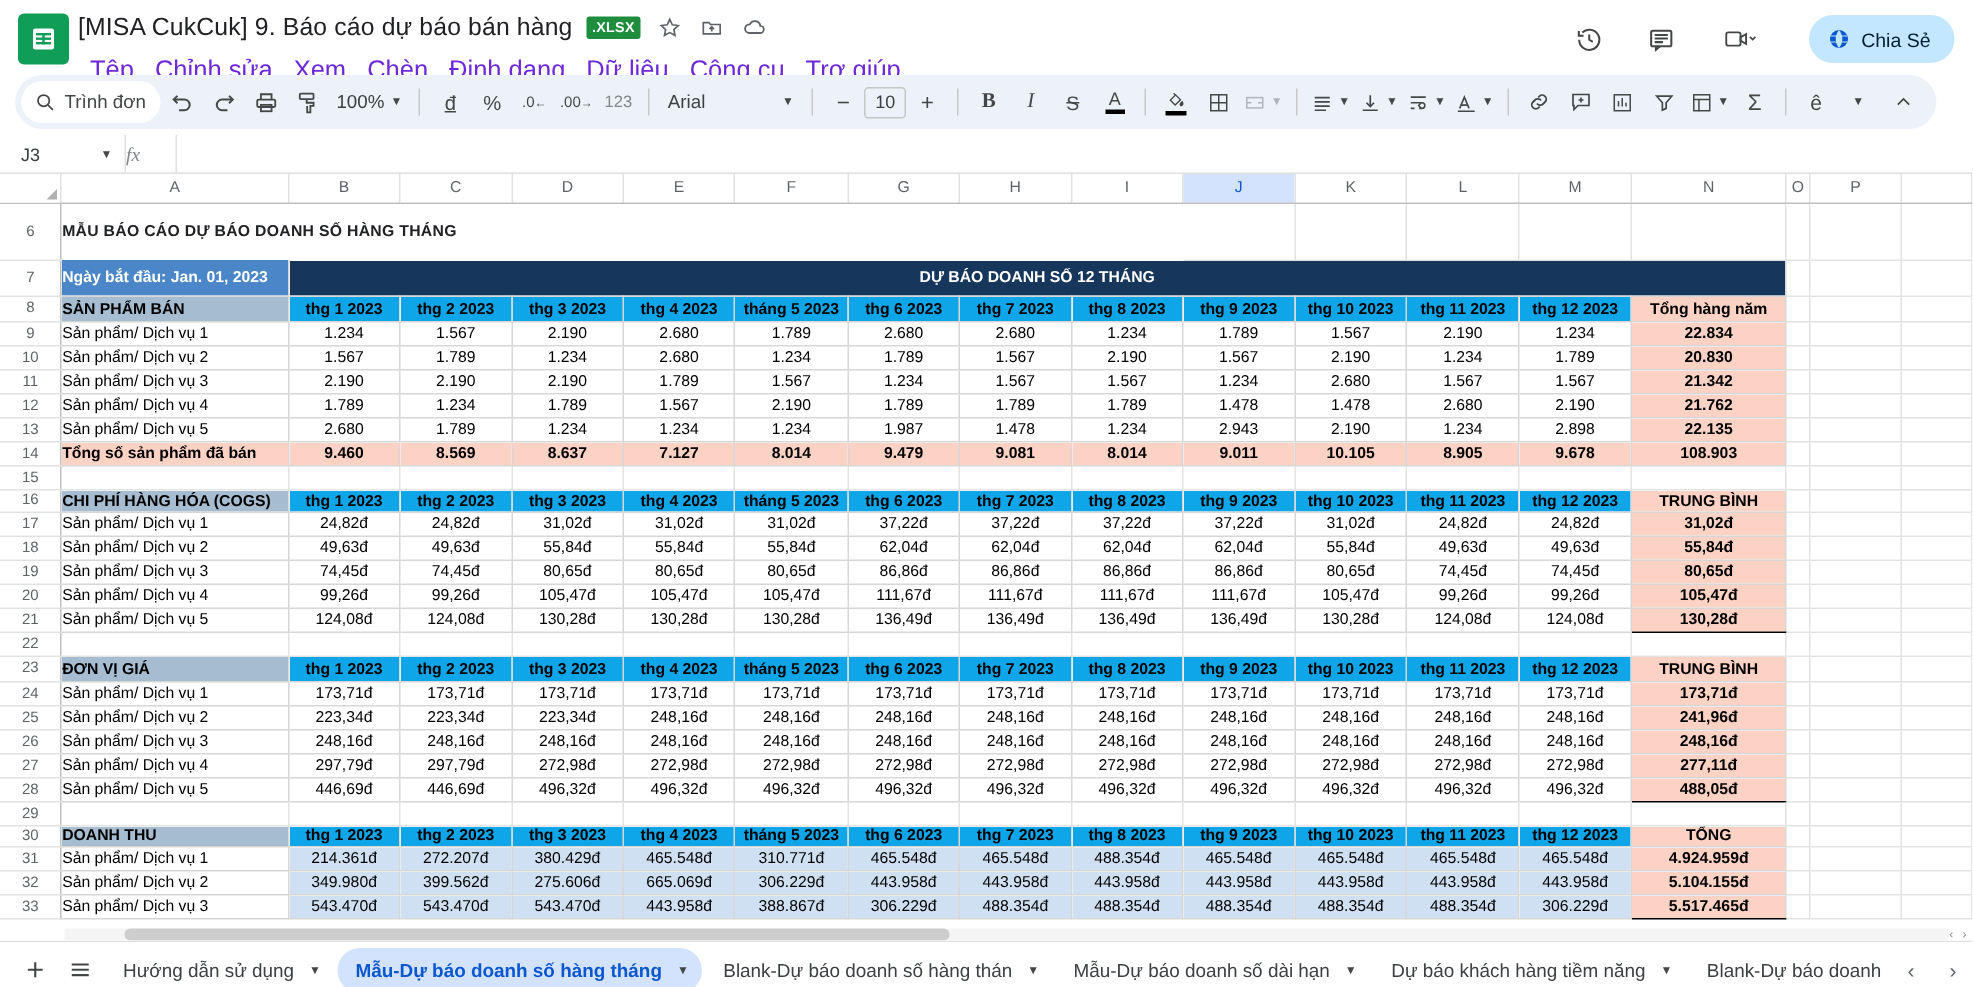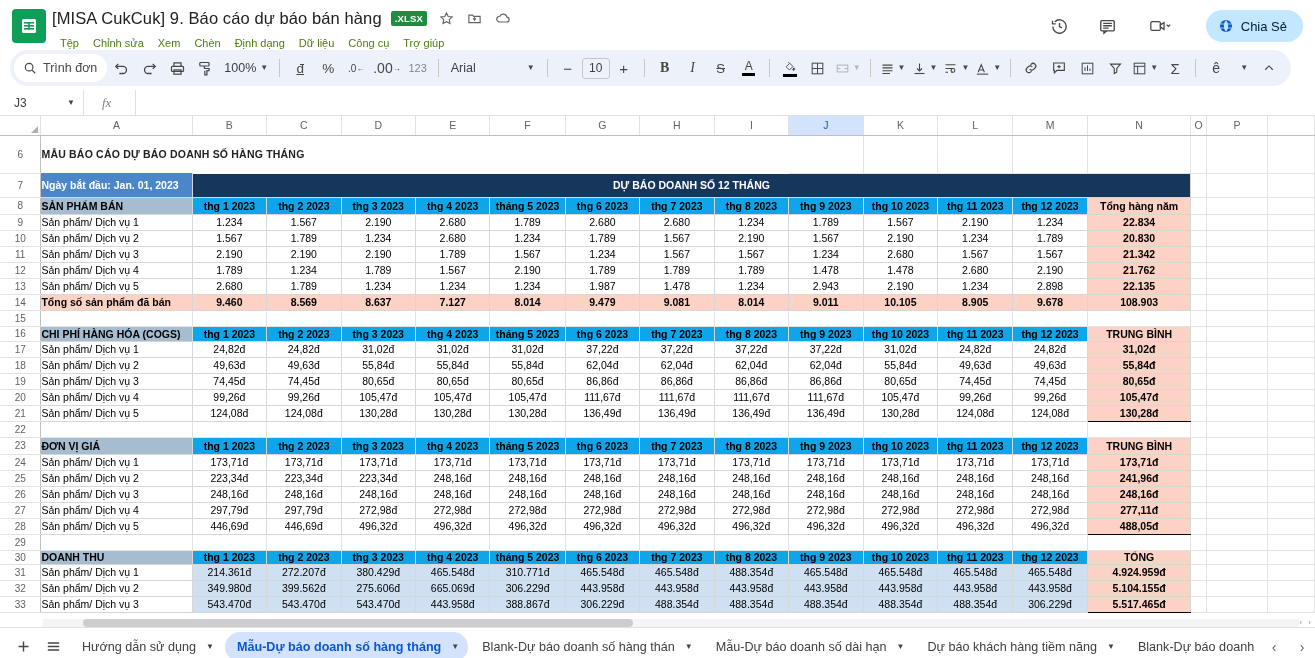--- a/index.html
+++ b/index.html
@@ -45,21 +45,21 @@
   .titlebar-icon {
     margin-left: 11px; color: #5f6368;
     display: inline-flex; align-items: center; justify-content: center;
     width: 17px; height: 17px;
   }
   #menubar {
     display: flex; gap: 0px;
     margin-top: 5px; margin-left: 1px;
   }
   .menu-item {
-    font-size: 11px; color: #4d7c0f;
+    font-size: 17px; color: #6d28d9;
     padding: 2px 7px; border-radius: 4px;
     white-space: nowrap; cursor: default;
   }
 
   #titlebar-right {
     position: absolute; right: 12px; top: 10px;
     display: flex; align-items: flex-end; gap: 16px;
   }
   .tb-right-btn {
     width: 32px; height: 32px; border-radius: 50%;
@@ -129,21 +129,20 @@
     width:28px; height:28px; border-radius:50%;
     display:flex; align-items:center; justify-content:center; color:#444746;
   }
 
   
   #formula-bar {
     height: 26px;
     display: flex; align-items: center;
     border-bottom: 1px solid #e0e0e0;
     margin-top: 4px;
-    gap: 18px;
   }
   #namebox {
     width: 84px; height: 26px;
     display:flex; align-items:center; justify-content:space-between;
     padding: 0 8px 0 14px;
     font-size: 12px; color:#3c4043;
     border-right: 1px solid #e0e0e0;
   }
   #fx-label {
     width: 34px; 
@@ -436,21 +435,21 @@
     <div class="tb-sep"></div>
     <div class="tb-btn tb-text">
         <span style="text-decoration:underline">đ</span>
       </div>
     <div class="tb-btn tb-text">%</div>
     <div class="tb-btn">
       <span style="font-size:10px">.0</span>
         <span style="font-size:8px">←</span>
     </div>
     <div class="tb-btn">
-      <span style="font-size:14px">.00</span>
+      <span style="font-size:10px">.00</span>
         <span style="font-size:8px">→</span>
     </div>
     <div class="tb-btn" style="font-size:11px;color:#80868b">123</div>
     <div class="tb-sep"></div>
     <div id="font-sel">
       <span>Arial</span>
       <span class="caret">▼</span>
     </div>
     <div class="tb-sep"></div>
     <div class="tb-btn" style="font-size:15px">−</div>

